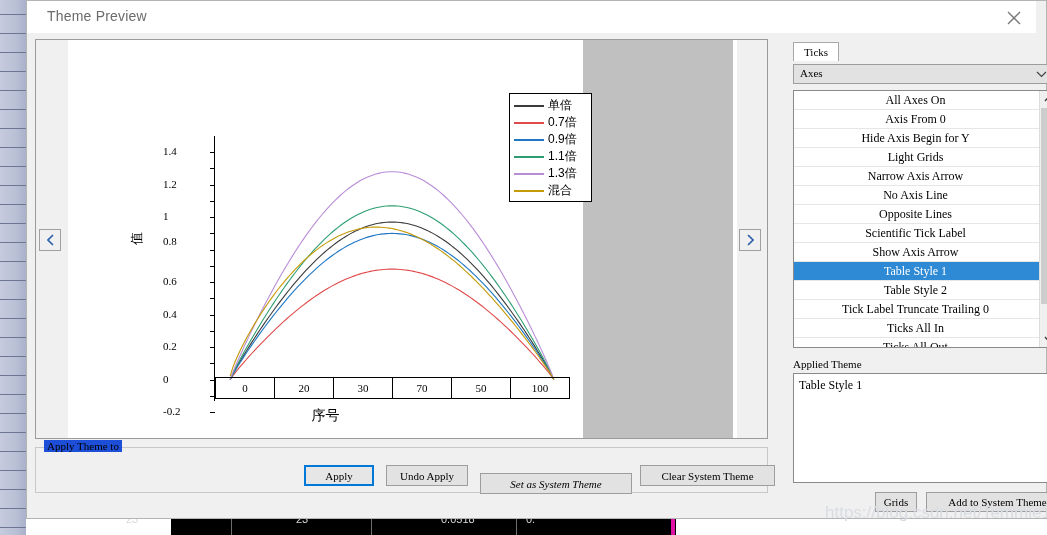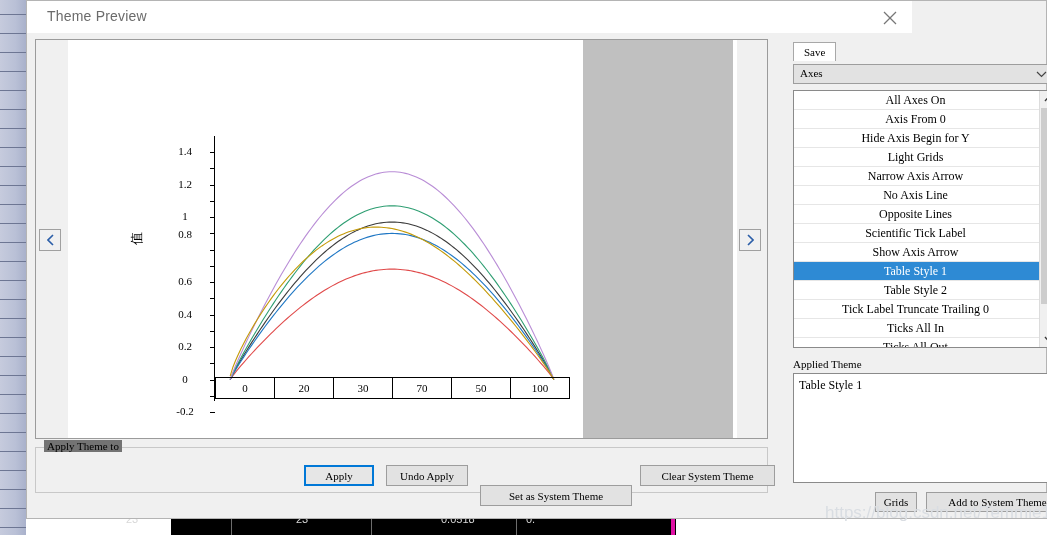--- a/index.html
+++ b/index.html
@@ -26,21 +26,21 @@
     font-family:"Liberation Sans", sans-serif;white-space:nowrap;
   }
   #bg-bottom-sheet .magenta{position:absolute;top:0;width:4px;height:23px;background:#e011a5;}
 
   
   #dialog{
     position:absolute;left:26px;top:0;width:1021px;height:519px;
     background:#f0f0f0;border:1px solid #b4b4b4;box-sizing:border-box;
   }
   #titlebar{
-    position:absolute;left:0;top:0;width:885px;height:32px;background:#ffffff;
+    position:absolute;left:0;top:0;width:1009px;height:32px;background:#ffffff;
   }
   #titlebar .title{
     position:absolute;left:20px;top:7px;font-size:14px;color:#6b6b6b;
     font-family:"Liberation Sans", sans-serif;letter-spacing:.2px;
   }
   #close-btn{
     position:absolute;right:0px;top:0px;width:44px;height:32px;cursor:pointer;
   }
   #close-btn svg{position:absolute;left:15px;top:10px;}
 
@@ -63,21 +63,21 @@
   #nav-right{
     position:absolute;left:703px;top:189px;width:22px;height:22px;
     background:#f0f0f0;border:1px solid #a0a0a0;box-sizing:border-box;cursor:pointer;
   }
   .chev{position:absolute;left:7px;top:4px;}
 
   
   #plot{position:absolute;left:0;top:0;width:515px;height:398px;}
   .axis-line{position:absolute;background:#000000;}
   .ytick-lbl{
-    position:absolute;text-align:center;font-size:11px;color:#000;
+    position:absolute;text-align:left;font-size:11px;color:#000;
     font-family:"Liberation Serif", serif;white-space:nowrap;
   }
   .ytick-mark{position:absolute;width:5px;height:1px;background:#000;}
   #ylabel{
     position:absolute;left:60px;top:205px;font-size:13px;color:#000;
     font-family:"Liberation Sans", sans-serif;
     transform:rotate(-90deg);transform-origin:left top;white-space:nowrap;
   }
   #xtable{
     position:absolute;left:147px;top:337px;width:355px;height:22px;
@@ -99,21 +99,21 @@
   #legend .lrow{height:17px;display:flex;align-items:center;}
   #legend .lswatch{width:30px;height:2px;margin:0 4px 0 4px;}
   #legend .ltext{font-size:12px;color:#000;font-family:"Liberation Sans", sans-serif;white-space:nowrap;line-height:17px;}
 
   
   #apply-group{
     position:absolute;left:8px;top:446px;width:733px;height:46px;
     border:1px solid #c8c8c8;box-sizing:border-box;
   }
   #apply-group .gtitle{
-    position:absolute;left:8px;top:-8px;background:#737373;padding:0 3px;
+    position:absolute;left:8px;top:-8px;background:#1d4ed8;padding:0 3px;
     font-size:11px;color:#000;font-family:"Liberation Serif", serif;
   }
   #apply-target{
     position:absolute;left:24px;top:464px;width:235px;height:20px;
     background:#e2e2e2;border:1px solid #9d9d9d;box-sizing:border-box;cursor:pointer;
   }
   #apply-target .val{
     position:absolute;left:6px;top:2px;font-size:11px;color:#000;font-family:"Liberation Serif", serif;
   }
   #apply-target .dd{position:absolute;right:6px;top:6px;}
@@ -254,21 +254,21 @@
 
         <div id="yticks">
             <div class="ytick-lbl" style="left: 95px; top: 105.235px; width: 44px;">1.4</div>
             <div class="ytick-mark" style="left: 142px; top: 112px;"></div>
             <div class="ytick-lbl" style="left: 95px; top: 137.706px; width: 44px;">1.2</div>
             <div class="ytick-mark" style="left: 142px; top: 145px;"></div>
             <div class="ytick-mark" style="left: 142px; width: 4px; top: 128px;"></div>
             <div class="ytick-lbl" style="left: 95px; top: 170.176px; width: 44px;">1</div>
             <div class="ytick-mark" style="left: 142px; top: 177px;"></div>
             <div class="ytick-mark" style="left: 142px; width: 4px; top: 161px;"></div>
-            <div class="ytick-lbl" style="left: 95px; top: 188px; width: 44px;">0.8</div>
+            <div class="ytick-lbl" style="left: 95px; top: 195px; width: 44px;">0.8</div>
             <div class="ytick-mark" style="left: 142px; top: 210px;"></div>
             <div class="ytick-mark" style="left: 142px; width: 4px; top: 193px;"></div>
             <div class="ytick-lbl" style="left: 95px; top: 235.118px; width: 44px;">0.6</div>
             <div class="ytick-mark" style="left: 142px; top: 242px;"></div>
             <div class="ytick-mark" style="left: 142px; width: 4px; top: 226px;"></div>
             <div class="ytick-lbl" style="left: 95px; top: 267.588px; width: 44px;">0.4</div>
             <div class="ytick-mark" style="left: 142px; top: 275px;"></div>
             <div class="ytick-mark" style="left: 142px; width: 4px; top: 258px;"></div>
             <div class="ytick-lbl" style="left: 95px; top: 300.059px; width: 44px;">0.2</div>
             <div class="ytick-mark" style="left: 142px; top: 307px;"></div>
@@ -292,39 +292,66 @@
           </svg>
 
         <div id="xtable">
             <div class="xcell">0</div>
             <div class="xcell">20</div>
             <div class="xcell">30</div>
             <div class="xcell">70</div>
             <div class="xcell">50</div>
             <div class="xcell">100</div>
           </div>
-
+        <div id="xlabel">序号</div>
+
+        <div id="legend">
+            <div class="lrow">
+              <div class="lswatch" style="background: rgb(59, 59, 59);"></div>
+              <div class="ltext">单倍</div>
+            </div>
+            <div class="lrow">
+              <div class="lswatch" style="background: rgb(224, 74, 74);"></div>
+              <div class="ltext">0.7倍</div>
+            </div>
+            <div class="lrow">
+              <div class="lswatch" style="background: rgb(31, 119, 196);"></div>
+              <div class="ltext">0.9倍</div>
+            </div>
+            <div class="lrow">
+              <div class="lswatch" style="background: rgb(46, 158, 114);"></div>
+              <div class="ltext">1.1倍</div>
+            </div>
+            <div class="lrow">
+              <div class="lswatch" style="background: rgb(185, 141, 214);"></div>
+              <div class="ltext">1.3倍</div>
+            </div>
+            <div class="lrow">
+              <div class="lswatch" style="background: rgb(196, 154, 8);"></div>
+              <div class="ltext">混合</div>
+            </div>
+          </div>
       </div>
     </div>
   </div>
 
   <div id="apply-group">
     <span class="gtitle">Apply Theme to</span>
   </div>
 
   <div id="apply-buttons">
       <div class="btn primary" style="left: 277px; top: 464px; width: 70px;">Apply</div>
       <div class="btn" style="left: 359px; top: 464px; width: 82px;">Undo Apply</div>
-      <div class="btn" style="left: 453px; top: 484px; width: 152px;">Set as System Theme</div>
+      <div class="btn" style="left: 453px; top: 472px; width: 152px; font-style: italic;">Set as System Theme</div>
       <div class="btn" style="left: 613px; top: 464px; width: 135px;">Clear System Theme</div>
     </div>
 
   <div id="tabstrip">
     <div id="tab-theme">
-      <span>Save</span>
+      <span>Ticks</span>
     </div>
   </div>
 
   <div id="category-select">
     <span class="val">Axes</span>
     <svg class="dd" width="11" height="7" viewBox="0 0 11 7">
       <polyline points="1,1 5.5,5.5 10,1" fill="none" stroke="#444" stroke-width="1.2"></polyline>
     </svg>
   </div>
 

